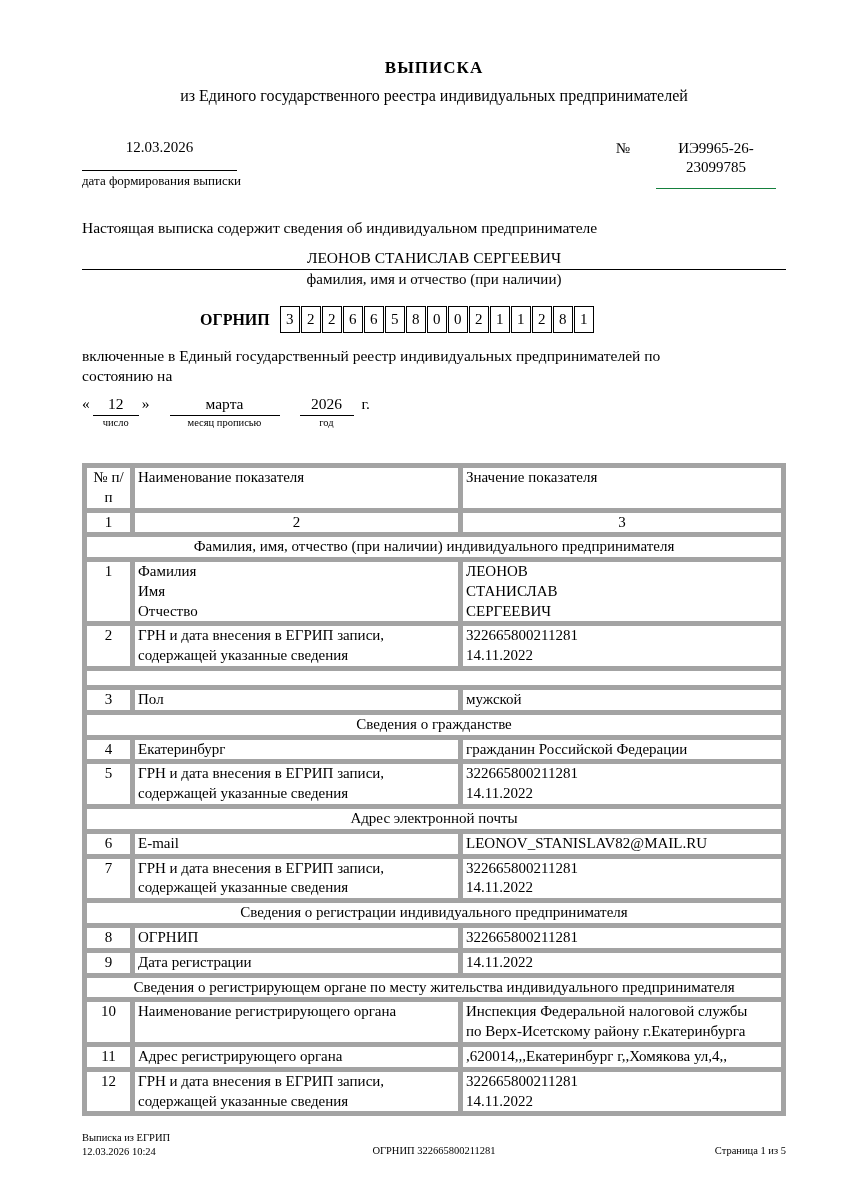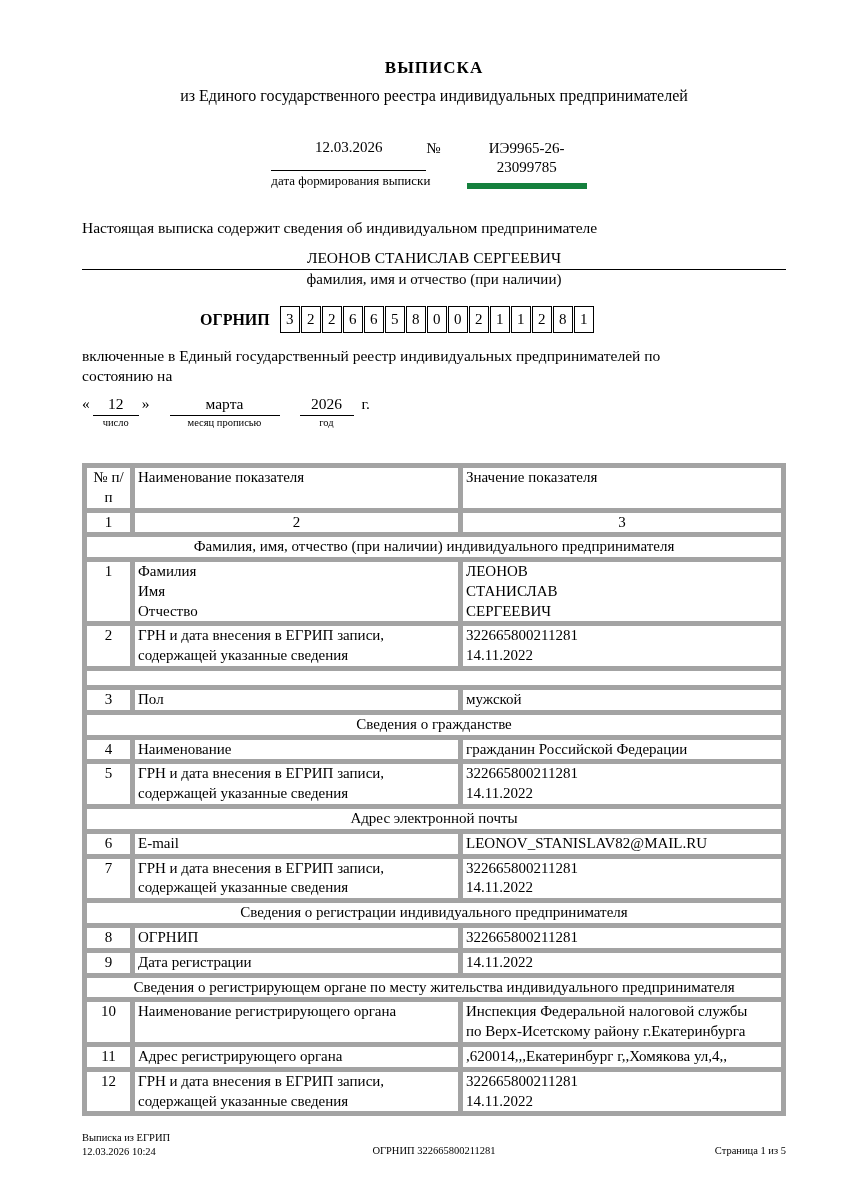--- a/index.html
+++ b/index.html
@@ -9,27 +9,27 @@
     color:#000000;
     font-family:"Liberation Serif", serif;
     position:relative;
     overflow:hidden;
   }
   .page { position:absolute; inset:0; padding:58px 62px 0 82px; }
 
   .doc-title { font-size:17px; font-weight:bold; text-align:center; letter-spacing:1px; }
   .doc-subtitle { font-size:16px; font-weight:normal; text-align:center; margin-top:9px; }
 
-  .meta-row { display:flex; justify-content:center; margin-top:34px; }
+  .meta-row { display:flex; justify-content:space-between; margin-top:34px; }
   .date-block { width:155px; }
   .date-value { font-size:15px; text-align:center; padding-bottom:14px; border-bottom:1px solid #000; }
   .date-caption { font-size:13px; padding-top:2px; white-space:nowrap; }
   .num-block { display:flex; margin-right:10px; }
   .num-sign { font-size:15px; margin-right:26px; padding-top:1px; }
-  .num-value { width:120px; font-size:15px; text-align:center; line-height:1.25; padding-bottom:3px; border-bottom:6px solid #15803d; }
+  .num-value { width:120px; font-size:15px; text-align:center; line-height:1.25; padding-bottom:3px; border-bottom:1px solid #15803d; }
 
   .intro { font-size:15.5px; margin-top:30px; }
 
   .name-block { margin-top:12px; }
   .name-value { font-size:15.5px; text-align:center; border-bottom:1px solid #000; padding-bottom:2px; }
   .name-caption { font-size:15px; text-align:center; margin-top:1px; }
 
   .ogrnip-row { display:flex; align-items:center; margin-top:18px; margin-left:118px; }
   .ogrnip-label { font-size:16px; font-weight:bold; margin-right:10px; }
   .ogrnip-boxes { display:flex; gap:1px; }
@@ -205,21 +205,21 @@
           <td class="cell-value">
             <div>мужской</div>
           </td>
         </tr>
         <tr>
           <td colspan="3" class="section-cell">Сведения о гражданстве</td>
         </tr>
         <tr>
           <td class="cell-num">4</td>
           <td class="cell-name">
-            <div>Наименование</div>
+            <div>Екатеринбург</div>
           </td>
           <td class="cell-value">
             <div>гражданин Российской Федерации</div>
           </td>
         </tr>
         <tr>
           <td class="cell-num">5</td>
           <td class="cell-name">
             <div>ГРН и дата внесения в ЕГРИП записи,</div>
             <div>содержащей указанные сведения</div>

